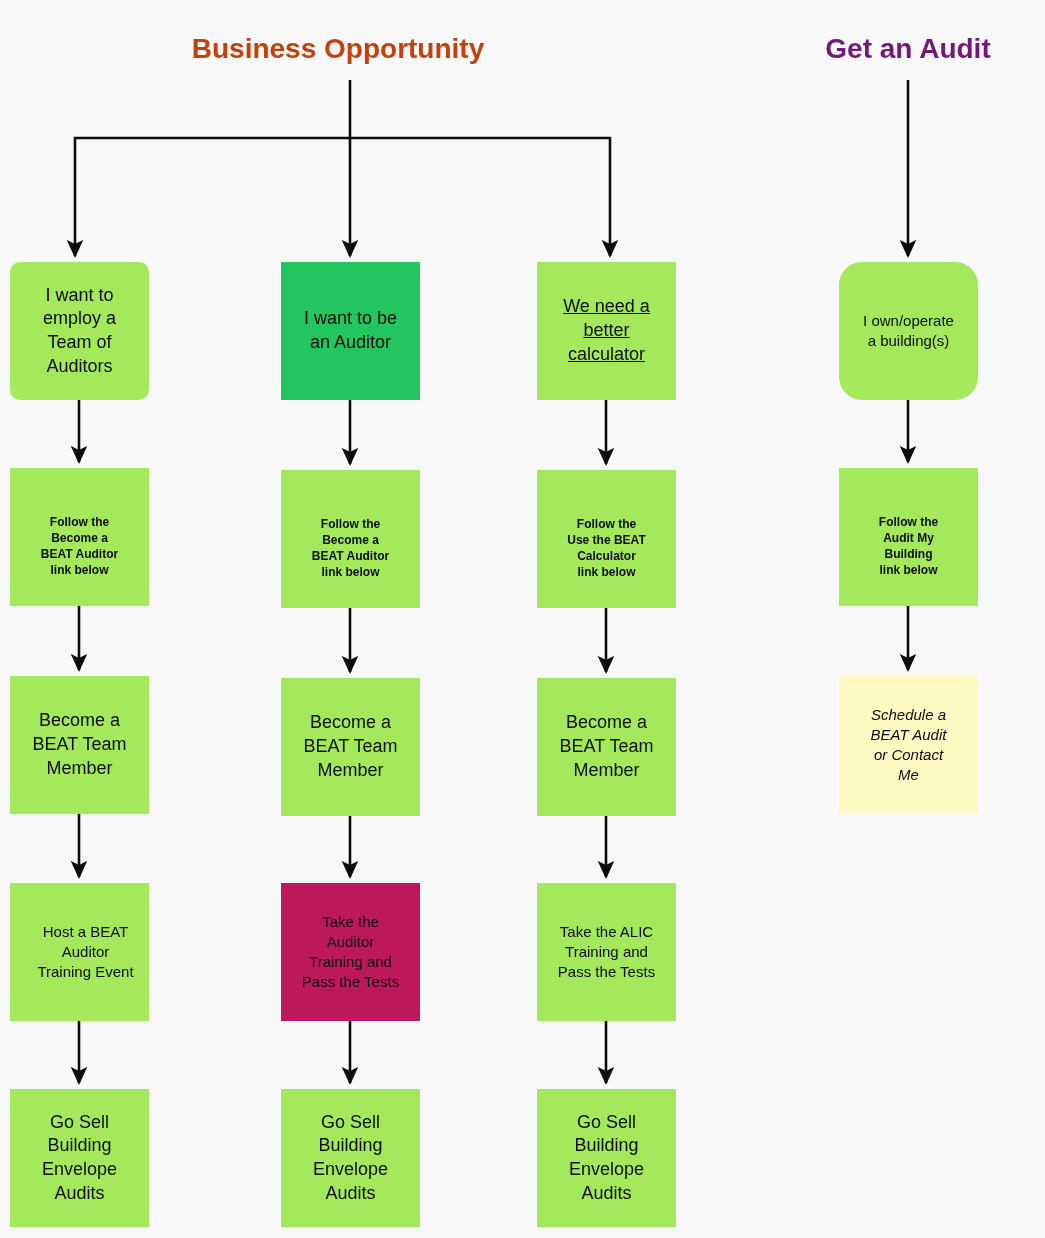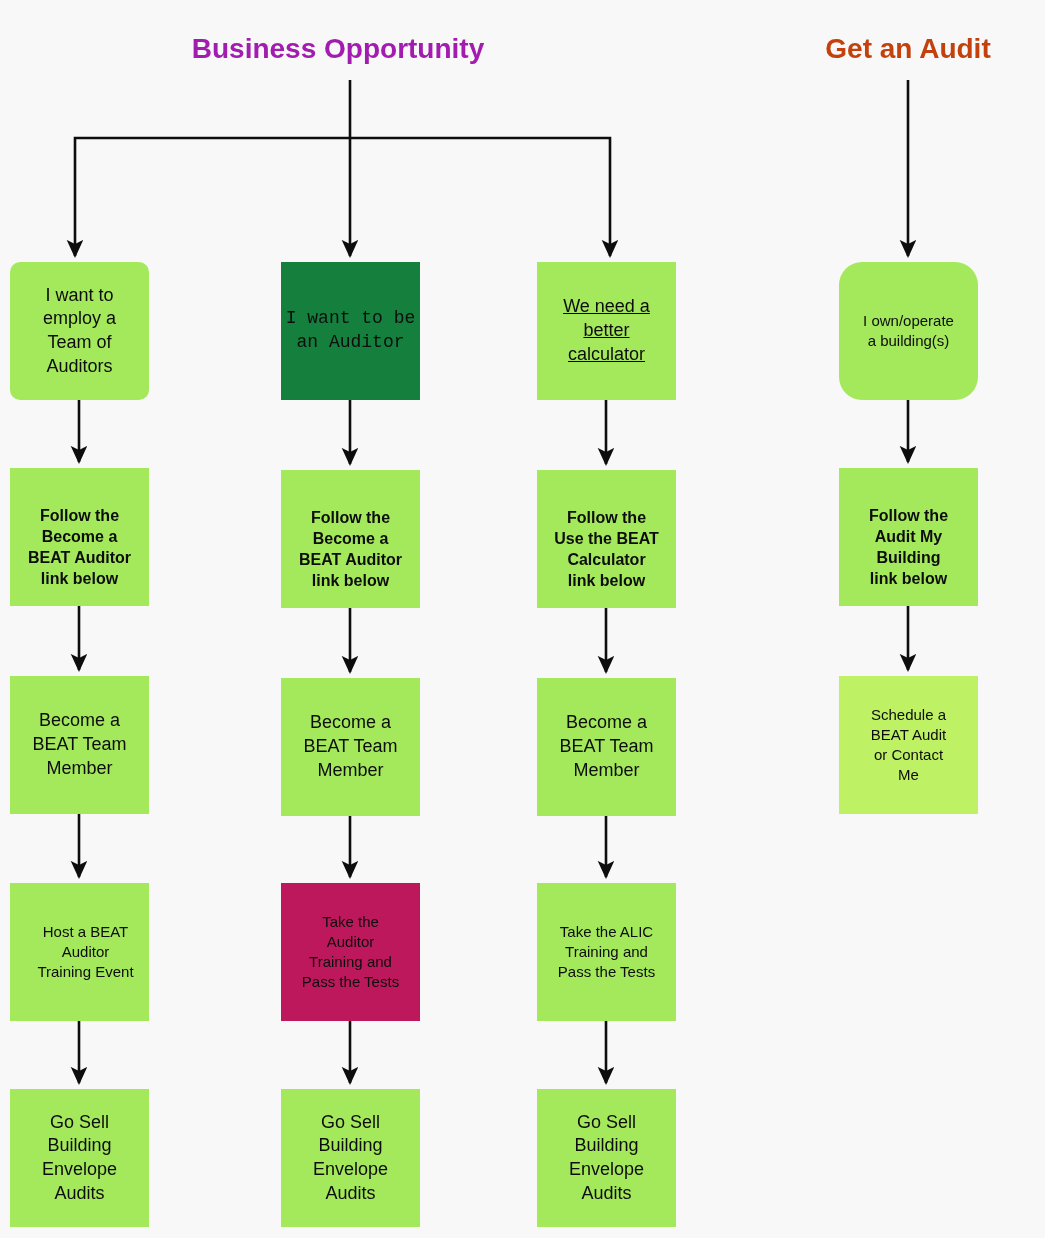--- a/index.html
+++ b/index.html
@@ -51,21 +51,21 @@
   .node .label {
     text-align: center;
     color: #0d0d0d;
     line-height: 1.32;
     width: 100%;
   }
   .node.sz-lg .label { font-size: 18px; font-weight: normal; }
   .node.sz-md .label { font-size: 17px; font-weight: normal; }
   .node.sz-sm .label { font-size: 15px; font-weight: normal; }
   .node.bold .label { font-weight: bold; }
-  .node.bold.sz-md .label { font-size: 16px; margin-top: 20px; }
+  .node.bold.sz-md .label { font-size: 12px; margin-top: 20px; }
 </style>
 </head>
 <body>
 
 <div id="chart">
 
   <svg class="edges" viewBox="0 0 1045 1238" xmlns="http://www.w3.org/2000/svg">
     <defs>
       <marker id="arrowhead" markerWidth="10" markerHeight="10" refX="6.2" refY="3.2" orient="auto" markerUnits="strokeWidth">
         <path d="M 0 0 L 7 3.2 L 0 6.4 L 1.6 3.2 Z" fill="#0d0d0d"></path>
@@ -88,40 +88,40 @@
         <path d="M 606 400 L 606 464" fill="none" stroke="#0d0d0d" stroke-width="2.6" stroke-linecap="butt" stroke-linejoin="miter" marker-end="url(#arrowhead)"></path>
         <path d="M 606 608 L 606 672" fill="none" stroke="#0d0d0d" stroke-width="2.6" stroke-linecap="butt" stroke-linejoin="miter" marker-end="url(#arrowhead)"></path>
         <path d="M 606 816 L 606 877" fill="none" stroke="#0d0d0d" stroke-width="2.6" stroke-linecap="butt" stroke-linejoin="miter" marker-end="url(#arrowhead)"></path>
         <path d="M 606 1021 L 606 1083" fill="none" stroke="#0d0d0d" stroke-width="2.6" stroke-linecap="butt" stroke-linejoin="miter" marker-end="url(#arrowhead)"></path>
         <path d="M 908 400 L 908 462" fill="none" stroke="#0d0d0d" stroke-width="2.6" stroke-linecap="butt" stroke-linejoin="miter" marker-end="url(#arrowhead)"></path>
         <path d="M 908 606 L 908 670" fill="none" stroke="#0d0d0d" stroke-width="2.6" stroke-linecap="butt" stroke-linejoin="miter" marker-end="url(#arrowhead)"></path>
       </g>
   </svg>
 
   <div id="titles-layer">
-      <div class="title" style="color: #a21caf; left: 338px; top: 35px; width: auto; transform: translateX(-50%);">Business Opportunity</div>
-      <div class="title" style="color: #c2410c; left: 908px; top: 35px; width: auto; transform: translateX(-50%);">Get an Audit</div>
+      <div class="title" style="color: #c2410c; left: 338px; top: 35px; width: auto; transform: translateX(-50%);">Business Opportunity</div>
+      <div class="title" style="color: #701a75; left: 908px; top: 35px; width: auto; transform: translateX(-50%);">Get an Audit</div>
     </div>
   <div id="nodes-layer">
       <div class="node sz-lg" style="left: 10px; top: 262px; background: rgb(164, 233, 92); border-radius: 10px;">
         <div class="label">I want to<br>employ a<br>Team of<br>Auditors</div>
       </div>
       <div class="node sz-md bold" style="left: 10px; top: 468px; background: rgb(164, 233, 92);">
         <div class="label">Follow the<br>Become a<br>BEAT Auditor<br>link below</div>
       </div>
       <div class="node sz-lg" style="left: 10px; top: 676px; background: rgb(164, 233, 92);">
         <div class="label">Become a<br>BEAT Team<br>Member</div>
       </div>
       <div class="node sz-sm" style="left: 10px; top: 883px; background: rgb(164, 233, 92); padding-left: 16px;">
         <div class="label">Host a BEAT<br>Auditor<br>Training Event</div>
       </div>
       <div class="node sz-lg" style="left: 10px; top: 1089px; background: rgb(164, 233, 92);">
         <div class="label">Go Sell<br>Building<br>Envelope<br>Audits</div>
       </div>
-      <div class="node sz-lg" style="left: 281px; top: 262px; background: #15803d; font-family: Liberation Mono, monospace;">
+      <div class="node sz-lg" style="left: 281px; top: 262px; background: #22c55e;">
         <div class="label">I want to be<br>an Auditor</div>
       </div>
       <div class="node sz-md bold" style="left: 281px; top: 470px; background: rgb(164, 233, 92);">
         <div class="label">Follow the<br>Become a<br>BEAT Auditor<br>link below</div>
       </div>
       <div class="node sz-lg" style="left: 281px; top: 678px; background: rgb(164, 233, 92);">
         <div class="label">Become a<br>BEAT Team<br>Member</div>
       </div>
       <div class="node sz-sm" style="left: 281px; top: 883px; background: #be185d;">
         <div class="label">Take the<br>Auditor<br>Training and<br>Pass the Tests</div>
@@ -143,18 +143,18 @@
       </div>
       <div class="node sz-lg" style="left: 537px; top: 1089px; background: rgb(164, 233, 92);">
         <div class="label">Go Sell<br>Building<br>Envelope<br>Audits</div>
       </div>
       <div class="node sz-sm" style="left: 839px; top: 262px; background: rgb(164, 233, 92); border-radius: 23px;">
         <div class="label">I own/operate<br>a building(s)</div>
       </div>
       <div class="node sz-md bold" style="left: 839px; top: 468px; background: rgb(164, 233, 92);">
         <div class="label">Follow the<br>Audit My<br>Building<br>link below</div>
       </div>
-      <div class="node sz-sm" style="left: 839px; top: 676px; background: #bef264;">
+      <div class="node sz-sm" style="left: 839px; top: 676px; background: #fef9c3; font-style: italic;">
         <div class="label">Schedule a<br>BEAT Audit<br>or Contact<br>Me</div>
       </div>
     </div>
 
 </div>
 
 </body></html>

